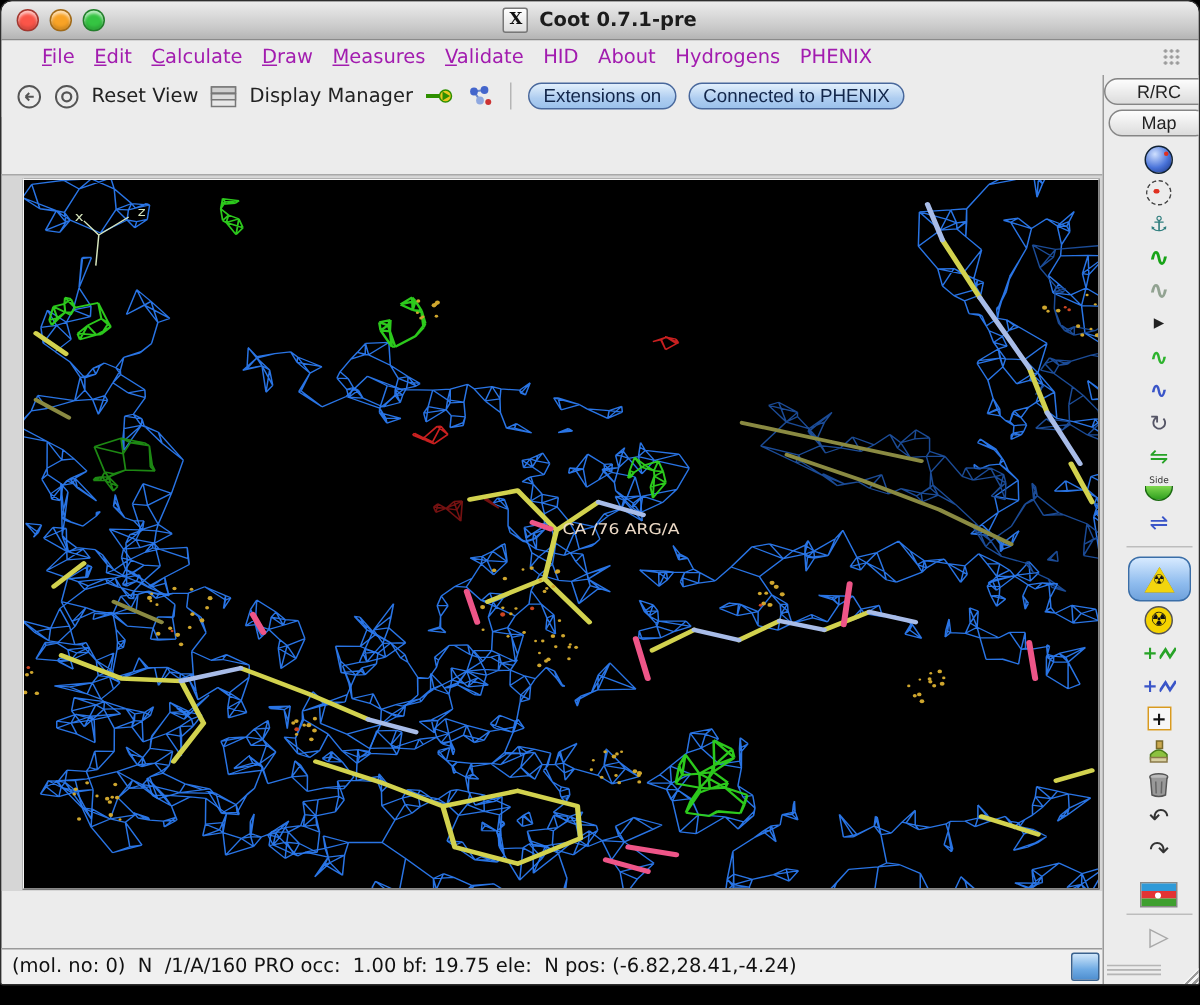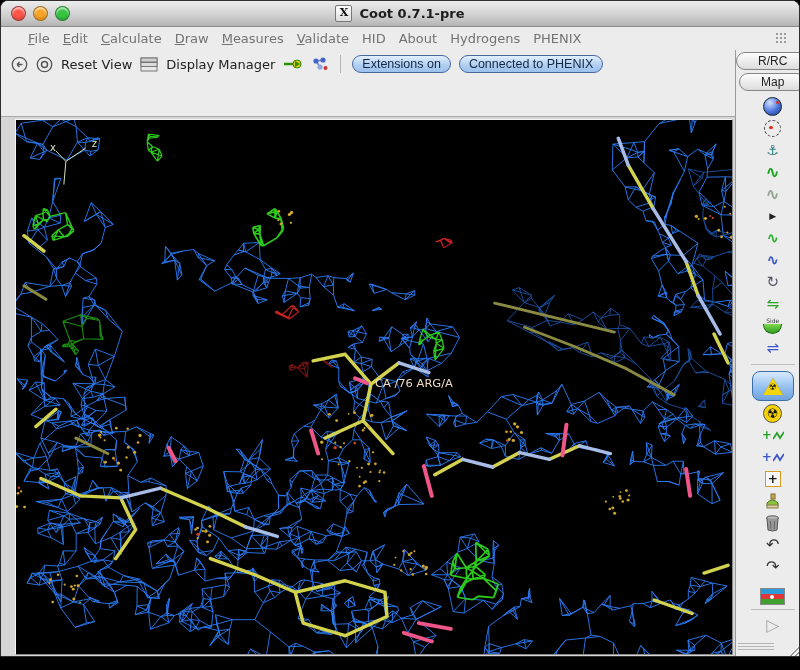--- a/index.html
+++ b/index.html
@@ -3,21 +3,21 @@
 <meta charset="utf-8">
 <style>
   html,body{margin:0;padding:0;}
   body{width:800px;height:670px;background:#000;font-family:"DejaVu Sans","Liberation Sans",sans-serif;position:relative;overflow:hidden;}
   .window{position:absolute;left:0;top:0;width:800px;height:657px;background:#ececec;border:1px solid #2e2e2e;border-radius:8px 8px 2px 2px;box-sizing:border-box;display:flex;flex-direction:column;overflow:hidden;}
   .titlebar{height:25px;flex:0 0 25px;background:linear-gradient(#ededed,#c9c9c9 70%,#b4b4b4);border-bottom:1px solid #8a8a8a;position:relative;display:flex;align-items:center;justify-content:center;}
   .lights{position:absolute;left:10px;top:5px;display:flex;gap:7px;}
   .light{width:13px;height:13px;border-radius:50%;border:1px solid rgba(0,0,0,.35);box-shadow:inset 0 2px 2px rgba(255,255,255,.65), inset 0 -2px 2px rgba(0,0,0,.15);}
   .title{font-size:13px;font-weight:bold;color:#1c1c1c;display:flex;gap:7px;align-items:center;}
   .xicon{width:15px;height:15px;background:linear-gradient(#fff,#ddd);border:1px solid #777;border-radius:2px;font:bold 11px "DejaVu Serif",serif;color:#111;text-align:center;line-height:14px;}
-  .menubar{height:23px;flex:0 0 23px;background:#ececec;display:flex;align-items:center;padding-left:27px;gap:13px;font-size:13px;color:#737373;position:relative;}
+  .menubar{height:23px;flex:0 0 23px;background:#ececec;display:flex;align-items:center;padding-left:27px;gap:13px;font-size:13px;color:#a21caf;position:relative;}
   .menu-item{cursor:default;white-space:nowrap;}
   .menu-handle{position:absolute;right:12px;top:5px;width:12px;height:12px;
     background-image:radial-gradient(#9a9a9a 1px, transparent 1.2px);background-size:4px 4px;}
   .mainrow{flex:1;display:flex;min-height:0;}
   .leftcol{width:734px;flex:0 0 734px;display:flex;flex-direction:column;min-height:0;gap:38px;}
   .toolbar{height:28px;flex:0 0 28px;display:flex;align-items:center;gap:8px;padding-left:10px;font-size:13px;color:#222;background:#ececec;}
   .tbicon{display:inline-flex;align-items:center;justify-content:center;}
   .tb-sep{width:1px;height:18px;background:#b5b5b5;margin:0 3px;}
   .pill-blue{background:linear-gradient(#e3f0fc,#aecdf0 60%,#9cc2ec);border:1.5px solid #49689c;border-radius:11px;font-size:12.5px;padding:1px 9px;color:#12264a;white-space:nowrap;}
   .canvaswrap{flex:1;background:#d6d6d6;padding:2px 1px 1px 14px;min-height:0;border-top:1px solid #a8a8a8;}
@@ -301,20 +301,24 @@
               <circle cx="5.1" cy="385.4" r="1.17" fill="#cfa62e"></circle>
               <circle cx="0.8" cy="401.0" r="1.45" fill="#cfa62e"></circle>
               <path d="M50,43 L40,32 M50,43 L70,29 M50,43 L48,67" stroke="#d5e4bc" stroke-width="1" fill="none"></path>
               <text x="34" y="32" fill="#d5e4bc" font-size="10">x</text>
               <text x="76" y="28" fill="#d5e4bc" font-size="10">z</text>
               <text x="360" y="277" fill="#eddac6" font-size="11.5">CA /76 ARG/A</text>
             </svg>
         </div>
       </div>
 
+      <div class="statusbar">
+        <span class="status-text">(mol. no: 0)  N  /1/A/160 PRO occ:  1.00 bf: 19.75 ele:  N pos: (-6.82,28.41,-4.24)</span>
+        <span class="status-scroll"></span>
+      </div>
 
     </div>
 
     <div class="rightpanel">
       <button class="pill-grey" style="cursor:default;">R/RC</button>
       <button class="pill-grey" style="cursor:default;">Map</button>
       <div class="toolstack" id="toolstack">
           <div class="tool">
             <span class="ball">
               <i></i>

